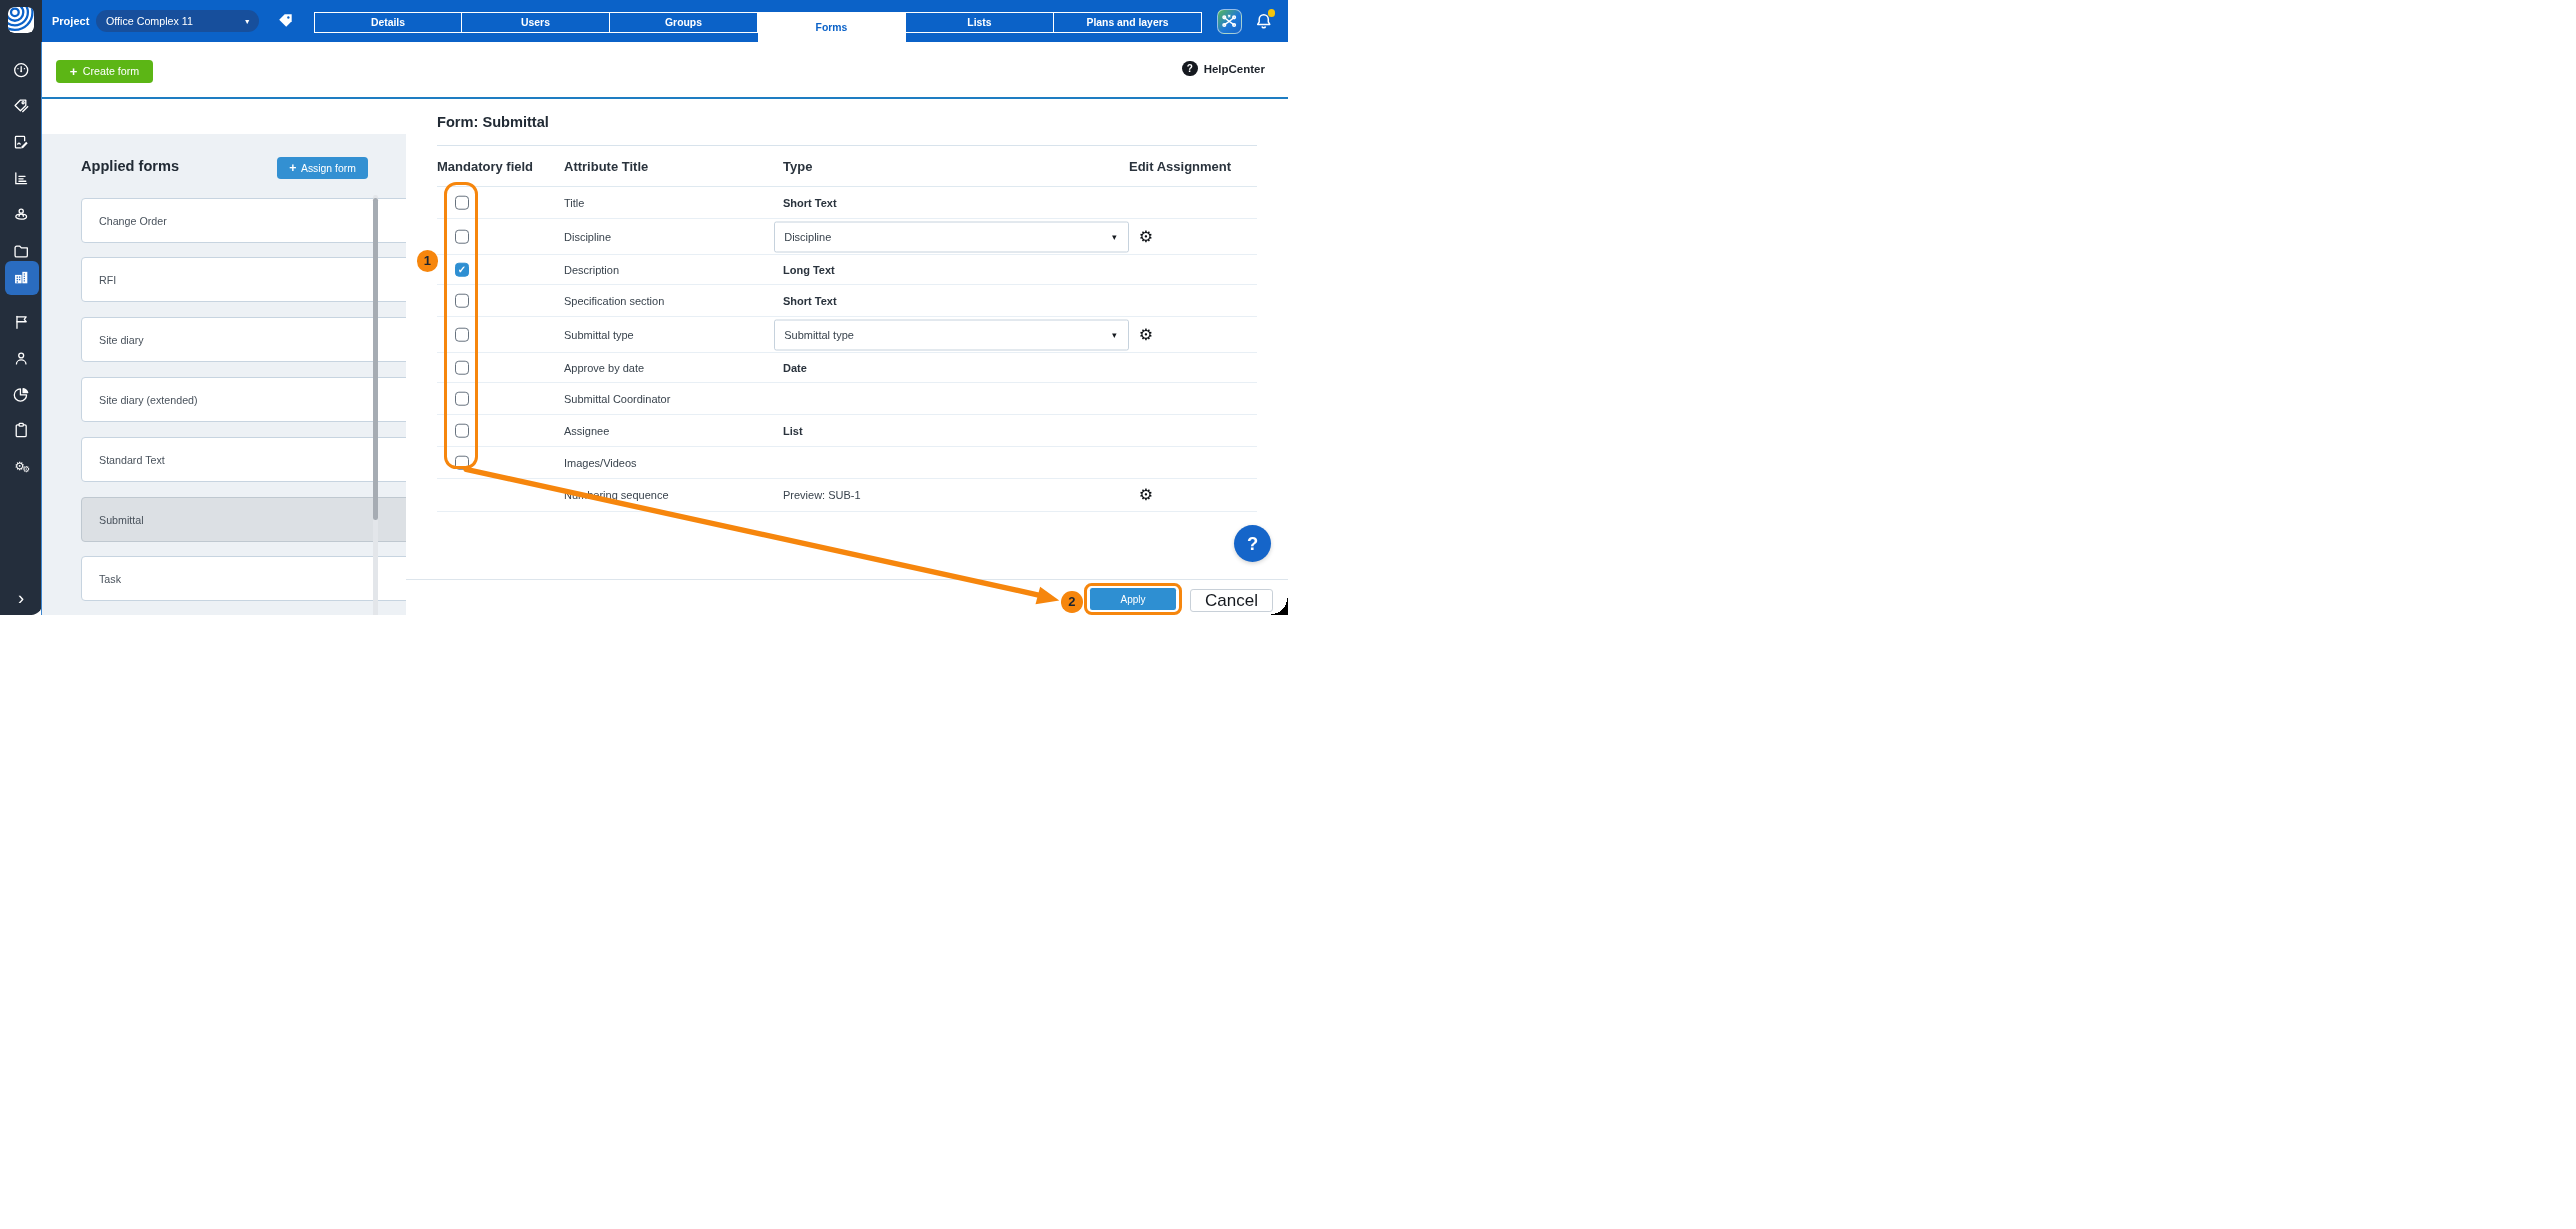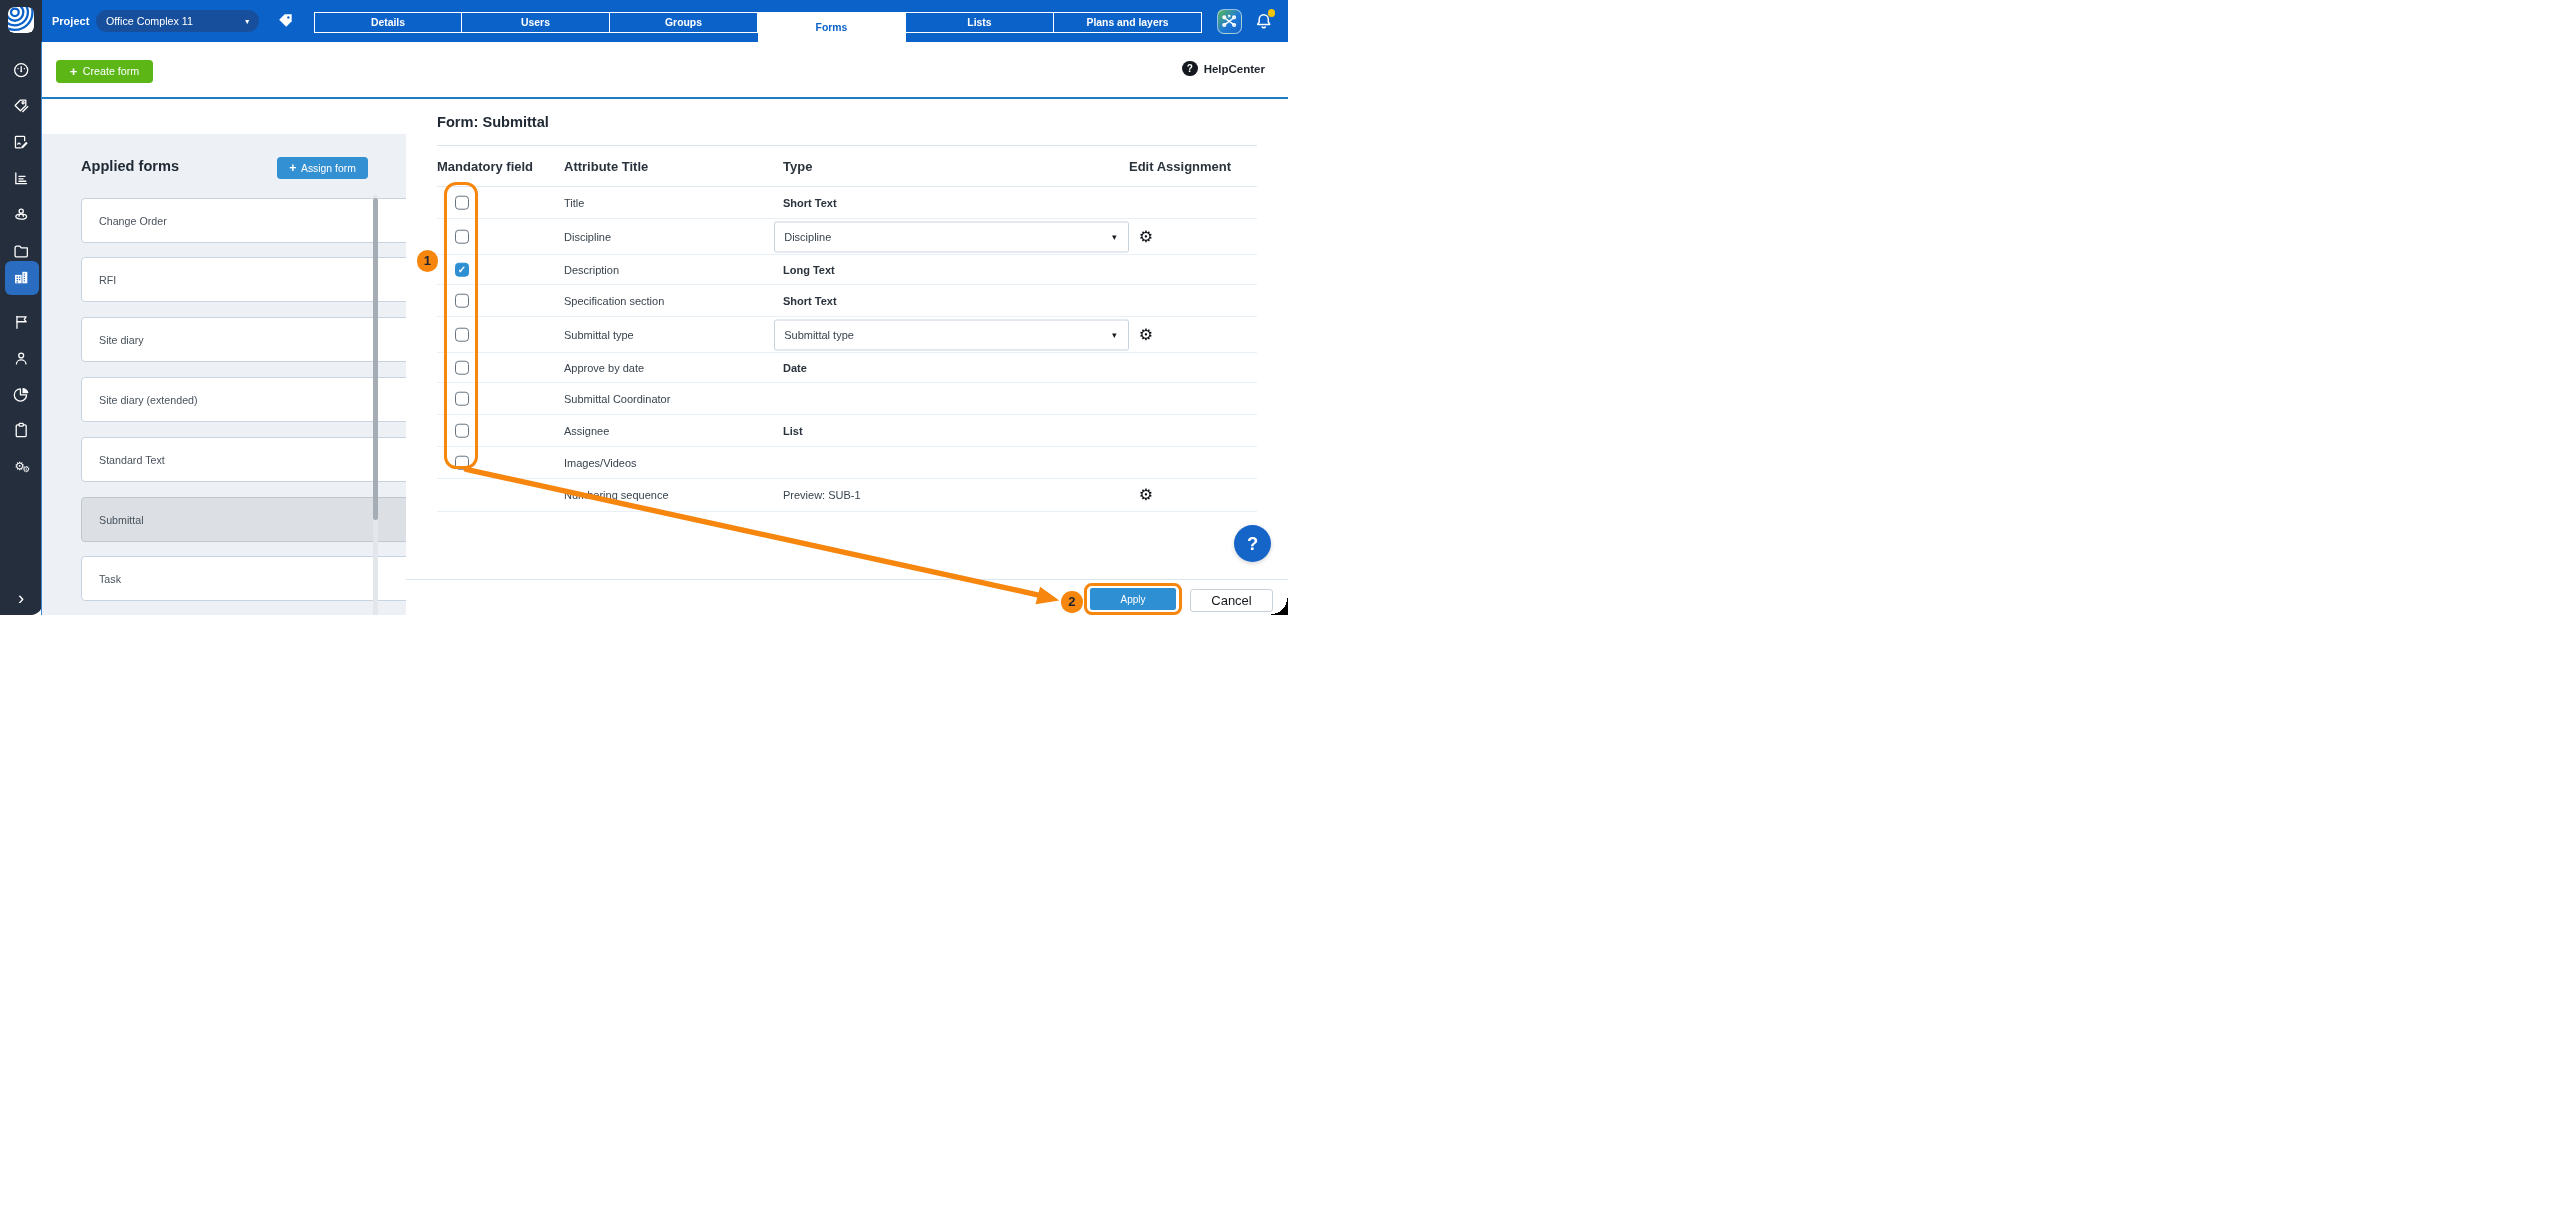--- a/index.html
+++ b/index.html
@@ -66,21 +66,21 @@
   .tval.bold{font-weight:bold;color:#2a333d;}
   .dd{position:absolute;left:337px;top:50%;transform:translateY(-50%);width:355px;height:31px;box-sizing:border-box;border:1.2px solid #c6d2dd;border-radius:2.3px;background:#fff;display:flex;align-items:center;cursor:pointer;}
   .dd .val{flex:1;padding-left:9.2px;font-size:11px;color:#39434d;}
   .dd .caret{font-size:7.7px;color:#15191f;padding-right:10px;}
   .gear{position:absolute;left:699px;width:20px;text-align:center;top:50%;transform:translateY(-50%);font-size:16px;color:#0c1014;cursor:pointer;line-height:1;}
 
   
   .footer{position:absolute;left:0;right:0;bottom:0;height:35px;background:#fff;border-top:0.8px solid #dde5ec;z-index:2;}
   .apply-ring{position:absolute;left:678px;top:483px;width:98px;height:32px;box-sizing:border-box;border:3.1px solid #f6860d;border-radius:7.7px;background:#fff;display:flex;align-items:center;justify-content:center;z-index:6;}
   .apply-btn{width:86px;height:21.5px;background:#2e8fd2;border-radius:2.3px;color:#fff;font-size:10px;display:flex;align-items:center;justify-content:center;cursor:pointer;}
-  .cancel-btn{position:absolute;left:784px;top:489px;width:83px;height:23px;box-sizing:border-box;background:#fff;border:0.8px solid #c8d0d8;border-radius:3.1px;color:#15191f;font-size:13px;display:flex;align-items:center;justify-content:center;cursor:pointer;z-index:6;}
+  .cancel-btn{position:absolute;left:784px;top:489px;width:83px;height:23px;box-sizing:border-box;background:#fff;border:0.8px solid #c8d0d8;border-radius:3.1px;color:#15191f;font-size:17px;display:flex;align-items:center;justify-content:center;cursor:pointer;z-index:6;}
 
   
   .float-help{position:absolute;left:828px;top:425px;width:37px;height:37px;border-radius:50%;background:#1565c9;color:#fff;font-size:18.4px;font-weight:bold;display:flex;align-items:center;justify-content:center;box-shadow:0 1.5px 4.6px rgba(0,0,0,.18);cursor:pointer;z-index:7;}
 
   
   .ann{pointer-events:none;z-index:6;}
   .ann-rect{position:absolute;left:38px;top:82px;width:34px;height:287px;box-sizing:border-box;border:3.1px solid #f6860d;border-radius:12.3px;}
   .ann-c{position:absolute;width:21.5px;height:21.5px;border-radius:50%;background:#f6860d;color:#1b2430;font-size:13px;font-weight:bold;display:flex;align-items:center;justify-content:center;}
   .ann-c1{left:10.7px;top:150px;}
   .ann-c2{left:655px;top:491px;}

